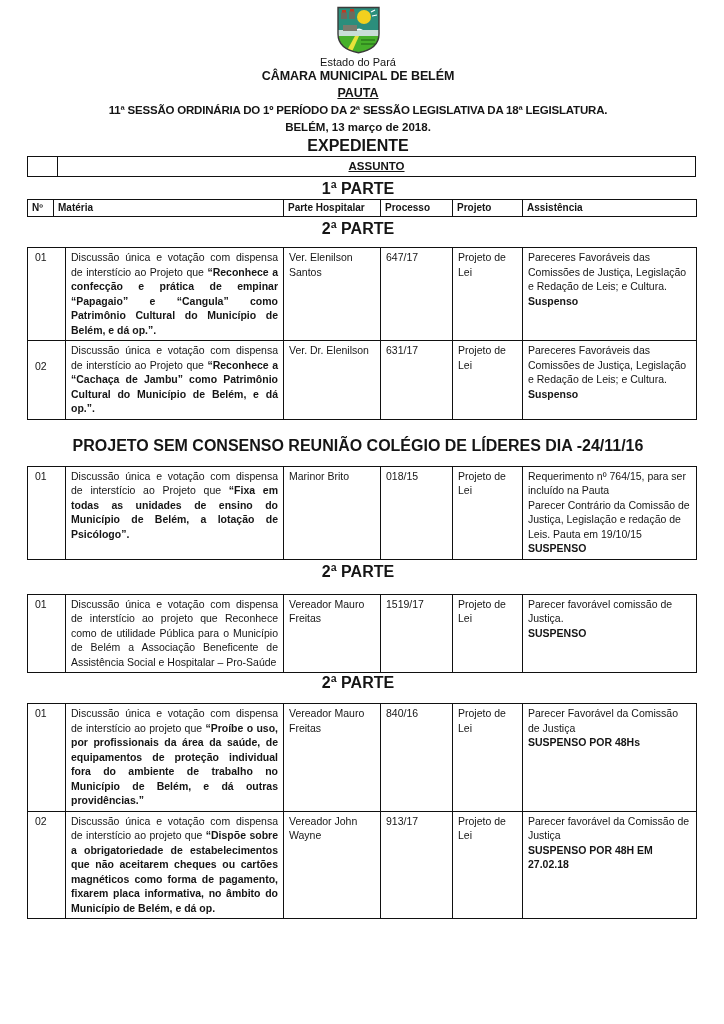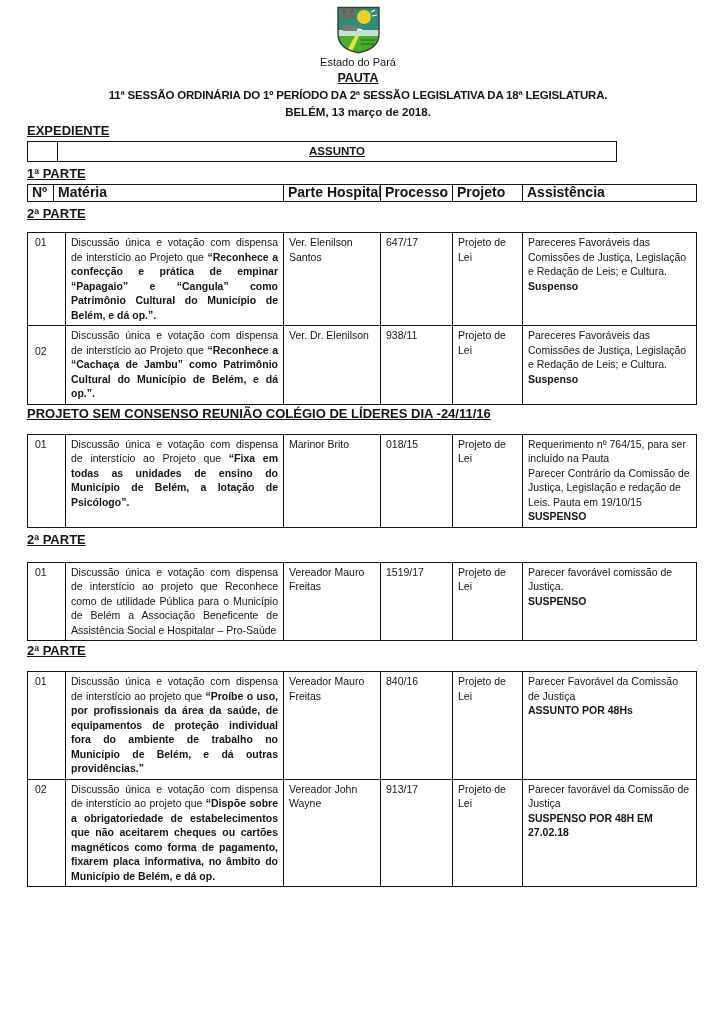--- a/index.html
+++ b/index.html
@@ -16,35 +16,35 @@
   
   .doc-header { text-align: center; }
   .crest { display: block; margin: 2px auto 1px auto; }
   .line-estado  { font-size: 11px; line-height: 14px; }
   .line-org     { font-size: 12.5px; font-weight: bold; line-height: 15px; letter-spacing: -0.1px; }
   .line-pauta   { font-size: 12.5px; font-weight: bold; text-decoration: underline; line-height: 15px; margin-top: 2px; }
   .line-session { font-size: 11.5px; font-weight: bold; line-height: 15px; margin-top: 2px; letter-spacing: -0.2px; }
   .line-date    { font-size: 11.5px; font-weight: bold; line-height: 15px; margin-top: 2px; }
 
   .sec-heading {
-    font-size: 13px; font-weight: bold; text-decoration: underline;
-    text-align: left; line-height: 15px; margin: 4px 0 3px 0;
+    font-size: 16px; font-weight: bold; 
+    text-align: center; line-height: 15px; margin: 4px 0 3px 0;
   }
 
   
-  table { border-collapse: collapse; table-layout: fixed; width: 590px; }
+  table { border-collapse: collapse; table-layout: fixed; width: 669px; }
   td, th { border: 1.5px solid #111; vertical-align: top; overflow: hidden; }
 
   .assunto-table { margin: 2px 0 1px 0; }
   .assunto-table td { height: 20px; }
   .assunto-cell { text-align: center; font-size: 11.5px; font-weight: bold; text-decoration: underline; line-height: 17px; vertical-align: middle; }
 
   .cols-table { margin: 2px 0 0 0; }
   .cols-table th {
-    font-size: 14px; font-weight: bold; text-align: left;
+    font-size: 10px; font-weight: bold; text-align: left;
     padding: 1px 4px 2px 4px; line-height: 13px; white-space: nowrap;
   }
 
   .data-table { margin-bottom: 1px; }
   .data-table td { font-size: 10.5px; line-height: 14.5px; padding: 2px 5px 3px 5px; }
   td.c-num { text-align: left; padding-left: 7px; font-weight: bold; font-weight: normal; }
   td.c-materia { text-align: justify; }
   td.c-obs { white-space: pre-line; }
   .seg-bold { font-weight: bold; }
   .gap8  { height: 8px; }
@@ -74,20 +74,21 @@
         <rect x="0" y="24" width="47" height="6" fill="#c9ded6"></rect>
         <path d="M20 24 q4 -3 8 0 z" fill="#ffffff"></path>
         <rect x="8" y="19" width="14" height="6" fill="#7a7a6c"></rect>
         <rect x="0" y="30" width="47" height="18" fill="#46b02a"></rect>
         <path d="M10 48 L20 30 L24 30 L16 48 Z" fill="#e8e23a"></path>
         <path d="M26 34 h14 M26 38 h14" stroke="#2d7d1d" stroke-width="1.5"></path>
       </g>
       <path d="M3,1.5 H44 V28 C44,39 35.5,44.5 23.5,46.8 C11.5,44.5 3,39 3,28 Z" fill="none" stroke="#3a3a3a" stroke-width="1.4"></path>
     </svg>
     <div class="line-estado">Estado do Pará</div>
+    <div class="line-org">CÂMARA MUNICIPAL DE BELÉM</div>
     <div class="line-pauta">PAUTA</div>
     <div class="line-session">11ª SESSÃO ORDINÁRIA DO 1º PERÍODO DA 2ª SESSÃO LEGISLATIVA DA 18ª LEGISLATURA.</div>
     <div class="line-date">BELÉM, 13 março de 2018.</div>
     <div class="sec-heading" style="margin-top:3px;">EXPEDIENTE</div>
   </div>
 
   <table class="assunto-table">
     <colgroup>
         <col style="width:30px">
         <col>
@@ -142,29 +143,29 @@
       <td class="c-parte">Ver. Elenilson Santos</td>
       <td class="c-proc">647/17</td>
       <td class="c-proj">Projeto de Lei</td>
       <td class="c-obs"><span>Pareceres Favoráveis das Comissões de Justiça, Legislação e Redação de Leis; e Cultura.
 </span><span class="seg-bold">Suspenso</span></td>
     </tr>
     <tr>
       <td class="c-num" style="padding-top:18px;">02</td>
       <td class="c-materia"><span>Discussão única e votação com dispensa de interstício ao Projeto que </span><span class="seg-bold">“Reconhece a “Cachaça de Jambu” como Patrimônio Cultural do Município de Belém, e dá op.”.</span></td>
       <td class="c-parte">Ver. Dr. Elenilson</td>
-      <td class="c-proc">938/11</td>
+      <td class="c-proc">631/17</td>
       <td class="c-proj">Projeto de Lei</td>
       <td class="c-obs"><span>Pareceres Favoráveis das Comissões de Justiça, Legislação e Redação de Leis; e Cultura.
 </span><span class="seg-bold">Suspenso</span></td>
     </tr>
   </tbody>
     </table>
 
-  <div class="sec-heading" style="margin-top:1px;">PROJETO SEM CONSENSO REUNIÃO COLÉGIO DE LÍDERES DIA -24/11/16</div>
+  <div class="sec-heading" style="margin-top:18px;">PROJETO SEM CONSENSO REUNIÃO COLÉGIO DE LÍDERES DIA -24/11/16</div>
   <div class="gap10"></div>
 
   <table class="data-table">
     <colgroup>
       <col style="width:38px">
         <col style="width:218px">
         <col style="width:97px">
       <col style="width:72px">
         <col style="width:70px">
         <col style="width:174px">
@@ -221,21 +222,21 @@
         <col style="width:174px">
     </colgroup>
     <tbody>
         <tr>
       <td class="c-num">01</td>
       <td class="c-materia"><span>Discussão única e votação com dispensa de interstício ao projeto que </span><span class="seg-bold">“Proíbe o uso, por profissionais da área da saúde, de equipamentos de proteção individual fora do ambiente de trabalho no Município de Belém, e dá outras providências.”</span></td>
       <td class="c-parte">Vereador Mauro Freitas</td>
       <td class="c-proc">840/16</td>
       <td class="c-proj">Projeto de Lei</td>
       <td class="c-obs"><span>Parecer Favorável da Comissão de Justiça
-</span><span class="seg-bold">ASSUNTO POR 48Hs</span></td>
+</span><span class="seg-bold">SUSPENSO POR 48Hs</span></td>
     </tr>
     <tr>
       <td class="c-num">02</td>
       <td class="c-materia"><span>Discussão única e votação com dispensa de interstício ao projeto que </span><span class="seg-bold">“Dispõe sobre a obrigatoriedade de estabelecimentos que não aceitarem cheques ou cartões magnéticos como forma de pagamento, fixarem placa informativa, no âmbito do Município de Belém, e dá op.</span></td>
       <td class="c-parte">Vereador John Wayne</td>
       <td class="c-proc">913/17</td>
       <td class="c-proj">Projeto de Lei</td>
       <td class="c-obs"><span>Parecer favorável da Comissão de Justiça
 </span><span class="seg-bold">SUSPENSO POR 48H EM 27.02.18</span></td>
     </tr>

